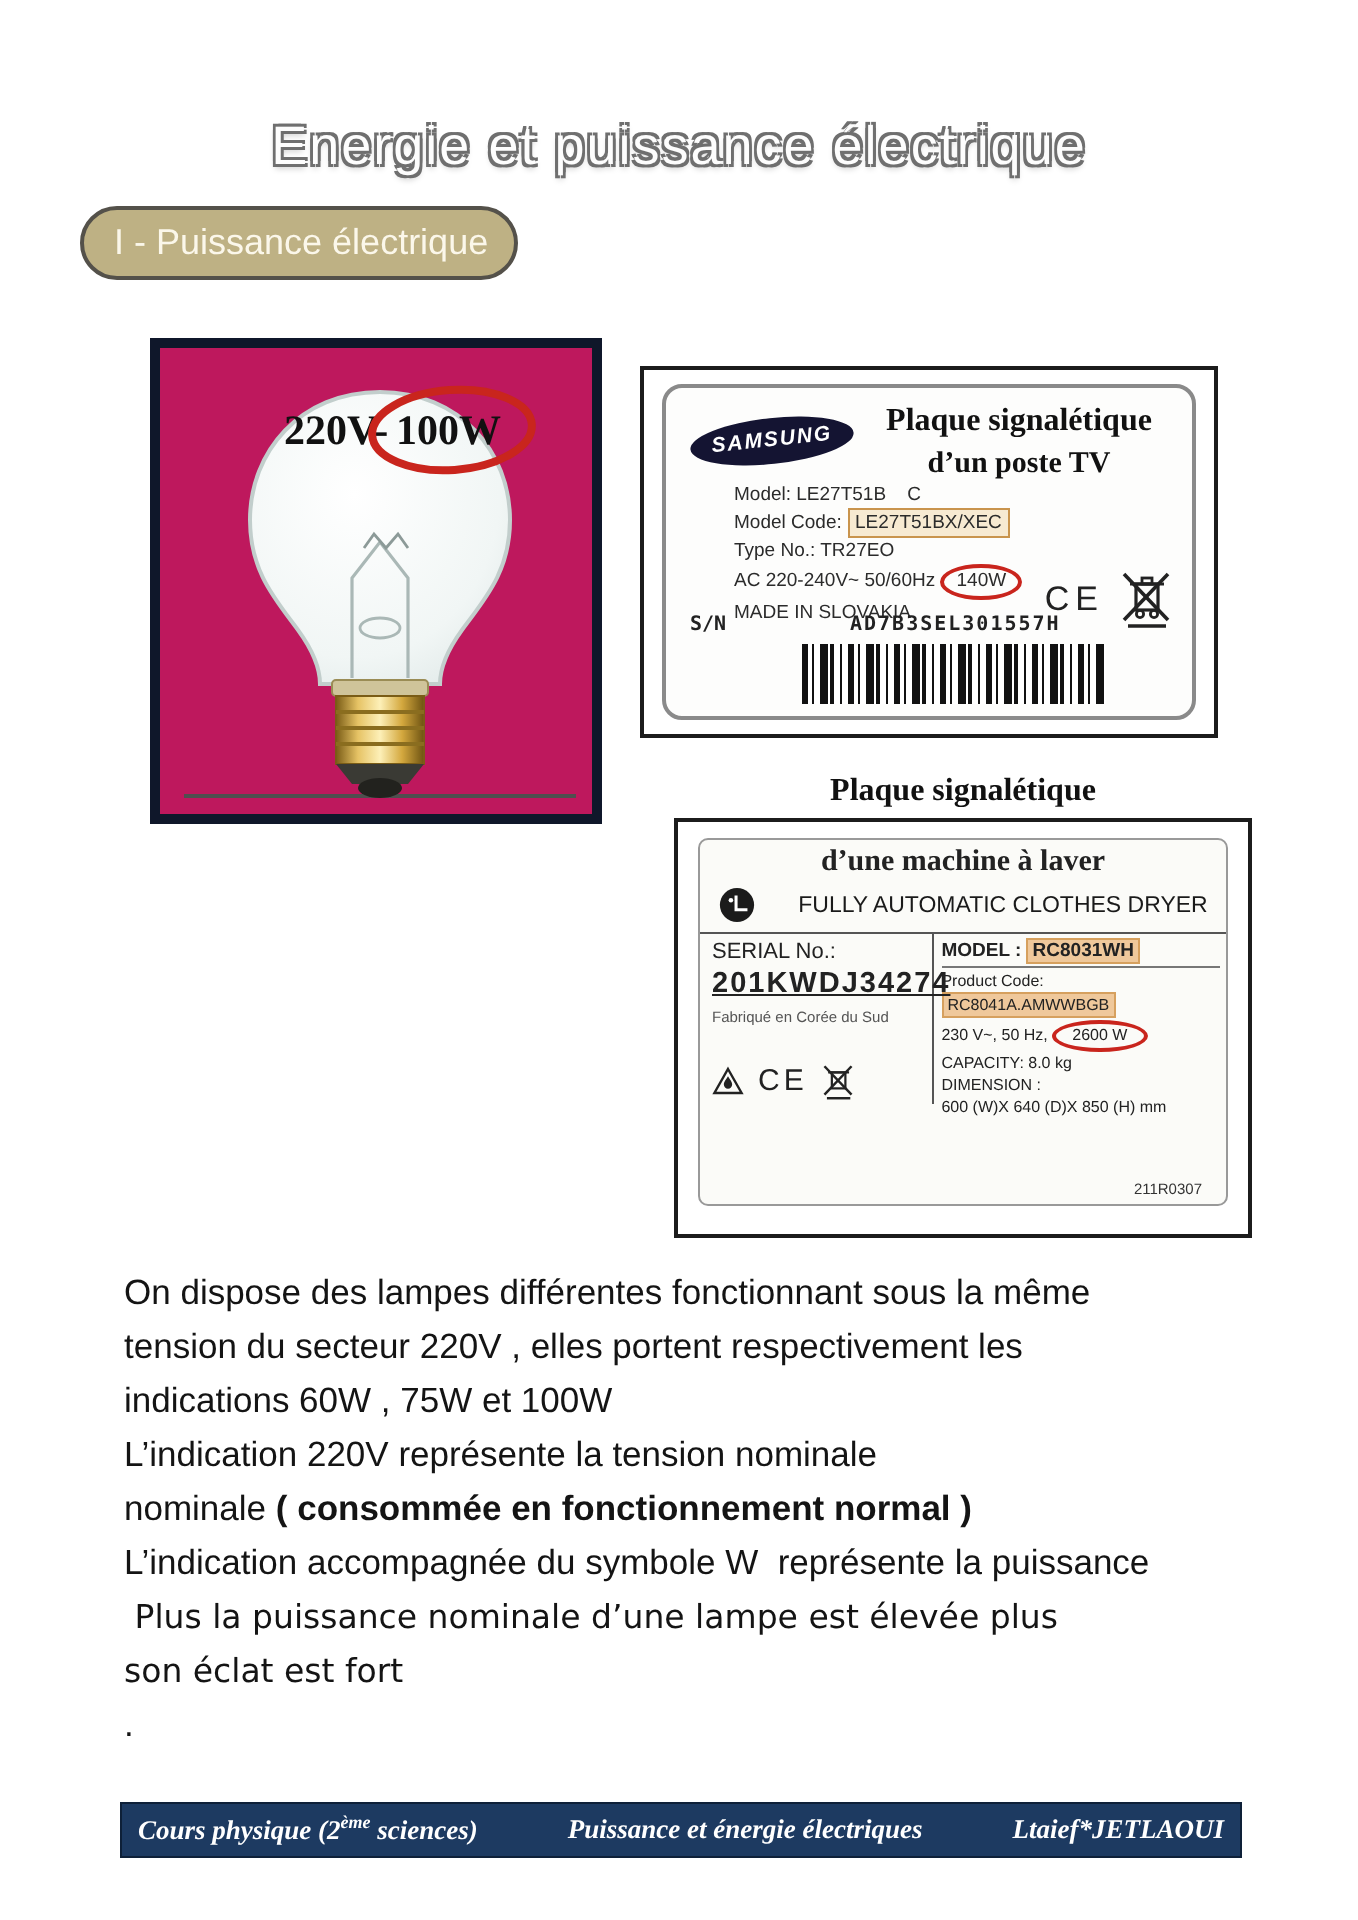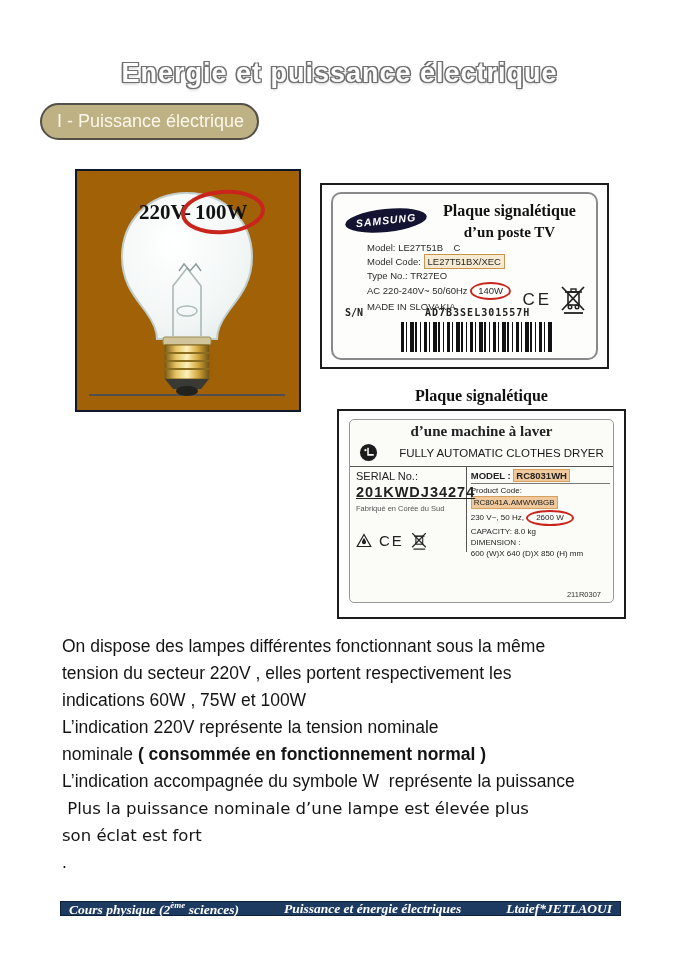--- a/index.html
+++ b/index.html
@@ -1,31 +1,31 @@
 <!DOCTYPE html>
 <html><head>
 <meta charset="utf-8">
 <style>
   * { margin:0; padding:0; box-sizing:border-box; }
   body { background:#e8e8e8; font-family:"Liberation Sans", sans-serif; }
   .page { position:relative; width:679px; height:960px; background:#ffffff; margin:0 auto; overflow:hidden; }
 
   
   .main-title { position:absolute; top:58px; left:0; width:100%; text-align:center;
-    font-family:"Liberation Sans", sans-serif; font-weight:bold; font-size:27px; letter-spacing:1px;
+    font-family:"Liberation Sans", sans-serif; font-weight:normal; font-size:27px; letter-spacing:1px;
     color:#fdfdfd;
     text-shadow:-1.4px -1.4px 0 #6f6f6f, 1.4px -1.4px 0 #6f6f6f, -1.4px 1.4px 0 #6f6f6f, 1.4px 1.4px 0 #6f6f6f, 0 2px 3px rgba(0,0,0,.25); }
 
   .section-pill { position:absolute; left:40px; top:103px; width:219px; height:37px;
     background:#beb184; border:2px solid #54514a; border-radius:19px;
     color:#fbf7ea; font-size:18px; line-height:33px; padding-left:15px; }
 
   
   .bulb-box { position:absolute; left:75px; top:169px; width:226px; height:243px;
-    border:2px solid #0f172a; background:#a16207; }
+    border:5px solid #0f172a; background:#be185d; }
 
   
   .tv-outer { position:absolute; left:320px; top:183px; width:289px; height:186px;
     border:2px solid #1c1c1c; background:#fff; }
   .tv-inner { position:absolute; left:9px; top:7px; right:9px; bottom:7px;
     border:2px solid #8a8a8a; border-radius:10px; background:#fdfdfc; }
   .samsung-logo { position:absolute; left:12px; top:15px; width:82px; height:23px;
     background:#141432; border-radius:50%; transform:rotate(-6deg);
     color:#fff; font-style:italic; font-weight:bold; font-size:10.5px; letter-spacing:1px;
     text-align:center; line-height:23px; }
@@ -71,21 +71,21 @@
   .divider-v { border-top:1px solid #777; margin:1px 0; }
 
   
   .body-text { position:absolute; left:62px; top:601px; width:566px;
     font-size:17.5px; line-height:27px; color:#141414;margin-top:32px; }
   .body-text .ln { white-space:pre-wrap; }
   .bold-seg { font-weight:bold; }
   .alt-font { font-family:"DejaVu Sans", sans-serif; font-size:16.5px; }
 
   
-  .footer-bar { position:absolute; left:60px; top:901px; width:561px; height:15px;
+  .footer-bar { position:absolute; left:60px; top:901px; width:561px; height:28px;
     background:#1d3a61; border:1px solid #0e2038; color:#fff;
     font-family:"Liberation Serif", serif; font-style:italic; font-weight:bold; font-size:13.5px;
     display:flex; justify-content:space-between; align-items:center; padding:0 8px; }
   .footer-bar sup { font-size:9px; }
 </style>
 </head>
 <body>
 
 <div class="page">
 

